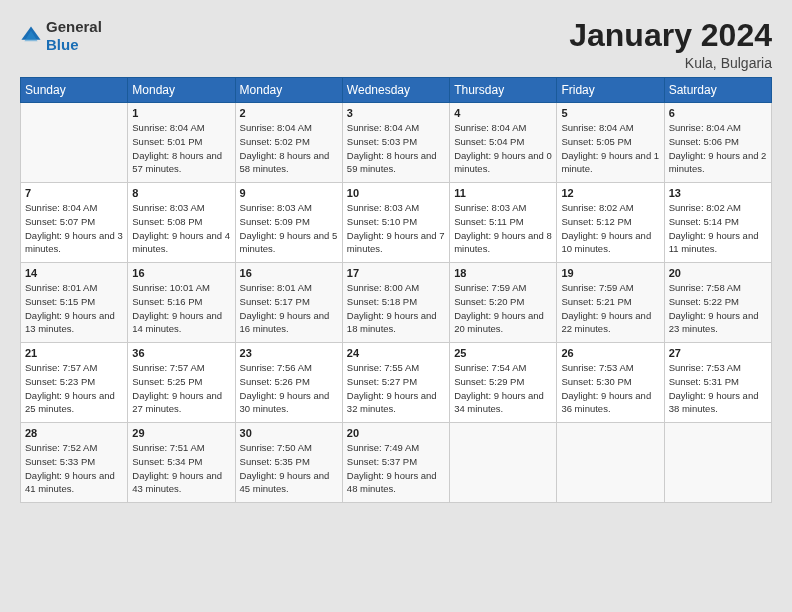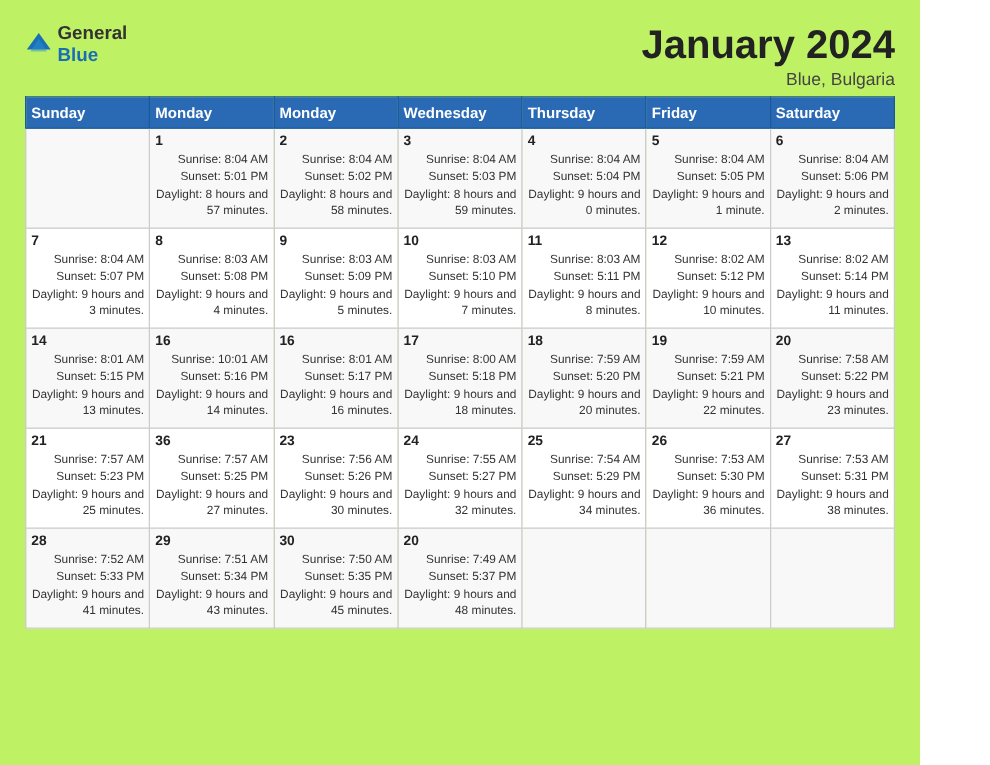--- a/index.html
+++ b/index.html
@@ -4,24 +4,24 @@
   <style>
     * { margin: 0; padding: 0; box-sizing: border-box; }
     body {
       font-family: Arial, sans-serif;
       background: #fff;
       width: 792px;
       height: 612px;
       overflow: hidden;
     }
     .page {
-      width: 736px;
+      width: 792px;
       height: 612px;
       padding: 18px 20px 10px 20px;
-      background: #bef264;
+      background: #e5e5e5;
     }
     .header-row {
       display: flex;
       justify-content: space-between;
       align-items: flex-start;
       margin-bottom: 6px;
     }
     .logo {
       display: flex;
       align-items: center;
@@ -61,21 +61,21 @@
     }
     table {
       width: 100%;
       border-collapse: collapse;
       table-layout: fixed;
     }
     thead tr th {
       background: #2a6ab5;
       color: #fff;
       font-size: 12px;
-      font-weight: bold;
+      font-weight: normal;
       padding: 5px 4px;
       text-align: left;
       border: 1px solid #1a5a9a;
     }
     tbody tr td {
       border: 1px solid #ccc;
       vertical-align: top;
       padding: 4px 4px 3px 4px;
       font-size: 10px;
       color: #222;
@@ -88,21 +88,20 @@
     .day-num {
       font-weight: bold;
       font-size: 11px;
       margin-bottom: 2px;
       display: block;
     }
     .day-info {
       font-size: 9.5px;
       color: #333;
       line-height: 1.45;
-      text-align: right;
     }
     .empty-cell {
       background: #fff !important;
     }
     tbody tr:nth-child(odd) .empty-cell {
       background: #f8f8f8 !important;
     }
   </style>
 </head>
 <body>
@@ -118,21 +117,21 @@
         <div>
           <span class="logo-text-general">General</span>
         </div>
         <div>
           <span class="logo-text-blue">Blue</span>
         </div>
       </div>
     </div>
     <div class="title-block">
       <div class="main-title">January 2024</div>
-      <div class="subtitle">Blue, Bulgaria</div>
+      <div class="subtitle">Kula, Bulgaria</div>
     </div>
   </div>
 
   <table>
     <thead>
       <tr>
         <th>Sunday</th>
         <th>Monday</th>
         <th>Monday</th>
         <th>Wednesday</th>

